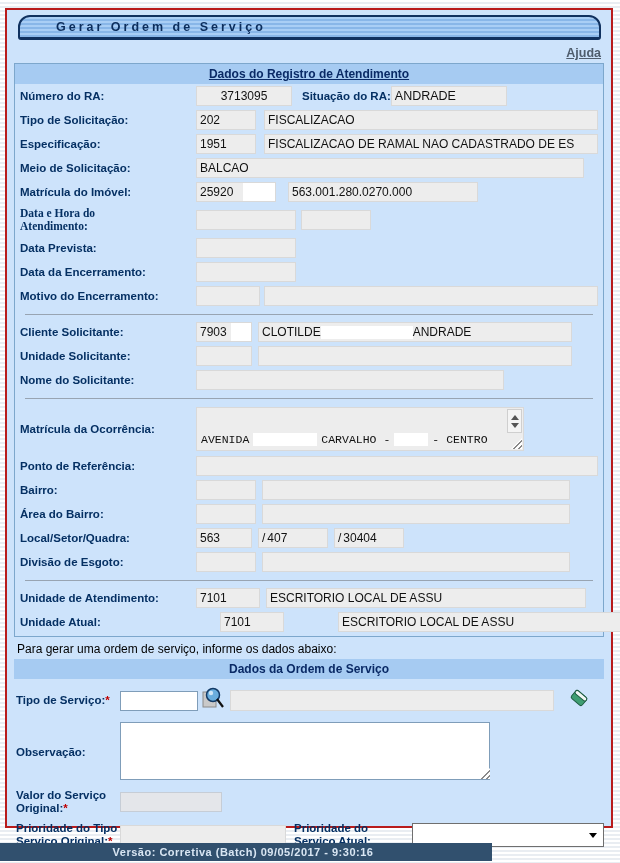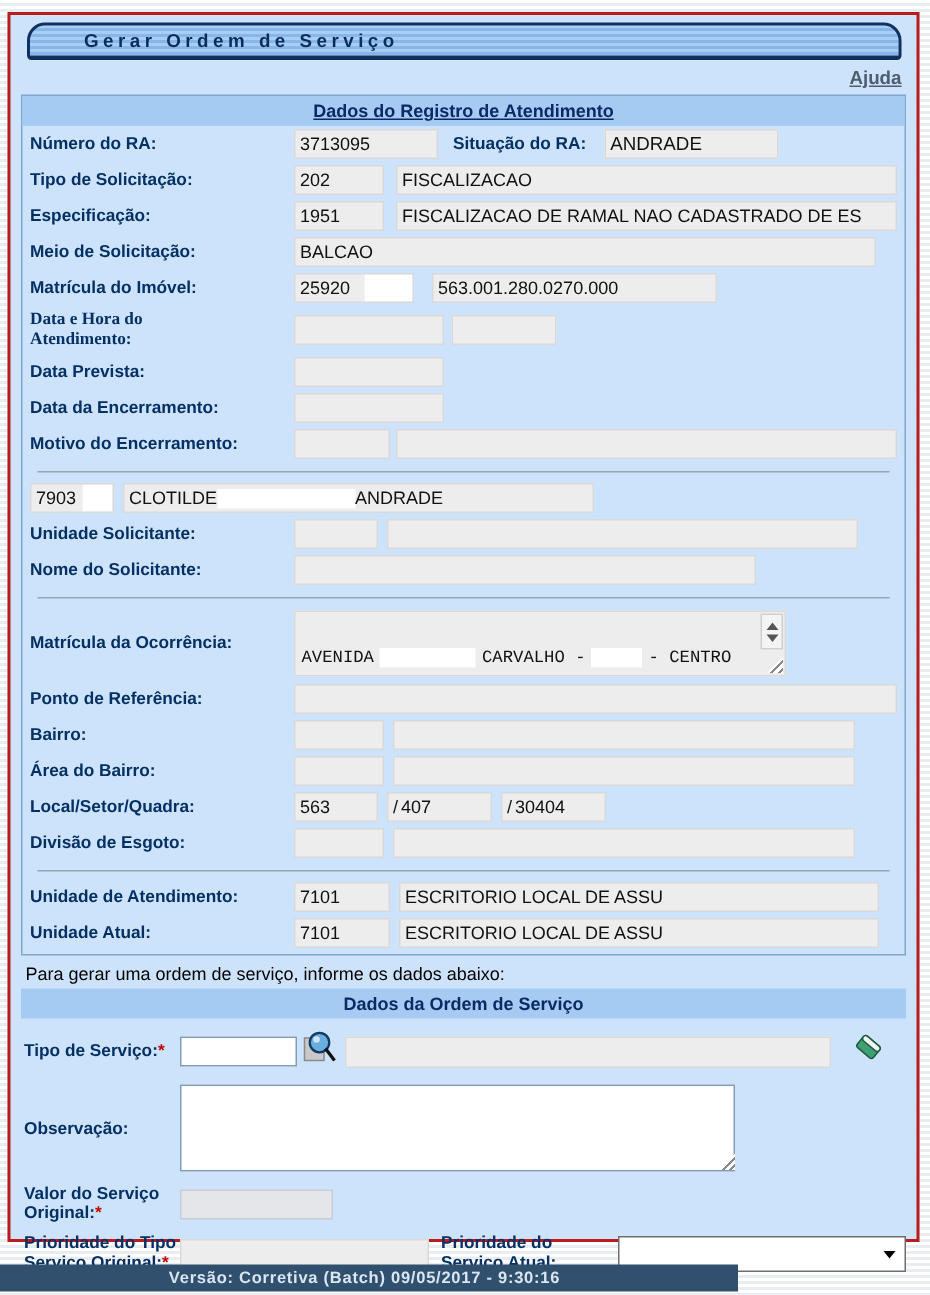--- a/index.html
+++ b/index.html
@@ -25,21 +25,21 @@
   .help-row{height:20px;text-align:right;padding:3px 10px 0 0;}
   .help-row a{color:#4f5d6d;font-size:12.5px;font-weight:bold;text-decoration:underline;cursor:pointer;}
   .panel{margin:0 7px;border:1px solid #7da7cc;background:#cde3fb;}
   .band{
     height:20px;background:#a6cbf2;display:flex;align-items:center;justify-content:center;
     color:#0a2a66;font-size:12px;font-weight:bold;
   }
   .band.u span{text-decoration:underline;}
   .row{display:flex;align-items:center;padding:2px 5px;min-height:19px;}
   .lbl{width:176px;flex:none;color:#053063;font-weight:bold;font-size:11.5px;line-height:13px;}
-  .inline-lbl{color:#053063;font-weight:bold;font-size:11.5px;margin:0 12px 0 10px;flex:none;}
+  .inline-lbl{color:#053063;font-weight:bold;font-size:11.5px;margin:0 0 0 10px;flex:none;}
   .fld{
     background:#ededed;border:1px solid #d9d9d9;height:16px;box-sizing:content-box;
     font-size:12px;line-height:16px;padding:1px 3px;color:#111;
     position:relative;white-space:nowrap;overflow:hidden;flex:none;
   }
   .fld.grow{flex:1;}
   .gap{width:8px;flex:none;}
   .redact{position:absolute;top:0;bottom:0;background:#ffffff;}
   .redact-i{display:inline-block;background:#ffffff;height:13px;vertical-align:middle;}
   hr.sep{border:none;border-top:1px solid #98a4b2;margin:6px 10px 5px 10px;}
@@ -96,21 +96,21 @@
     <a>Ajuda</a>
   </div>
 
   <div class="panel">
     <div class="band u">
       <span>Dados do Registro de Atendimento</span>
     </div>
 
     <div class="row">
       <div class="lbl">Número do RA:</div>
-      <div class="fld" style="width:88px;">3713095</div>
+      <div class="fld" style="width:88px;text-align:center;">3713095</div>
       <div class="inline-lbl">Situação do RA:</div>
       <div class="fld" style="width:108px;font-size:12.5px;">ANDRADE</div>
     </div>
 
     <div class="row">
       <div class="lbl">Tipo de Solicitação:</div>
       <div class="fld" style="width:52px;">202</div>
       <div class="gap"></div>
       <div class="fld grow">FISCALIZACAO</div>
     </div>
@@ -157,20 +157,21 @@
     <div class="row">
       <div class="lbl">Motivo do Encerramento:</div>
       <div class="fld" style="width:56px;"></div>
       <div class="gap" style="width:4px;"></div>
       <div class="fld grow"></div>
     </div>
 
     <hr class="sep">
 
     <div class="row">
+      <div class="lbl">Cliente Solicitante:</div>
       <div class="fld" style="width:48px;">
         <span>7903</span>
         <span class="redact" style="right:0;width:20px;"></span>
       </div>
       <div class="gap" style="width:6px;"></div>
       <div class="fld" style="width:306px;">
         <span>CLOTILDE</span><span class="redact-i" style="width:92px;"></span><span>ANDRADE</span>
       </div>
     </div>
 
@@ -239,21 +240,21 @@
 
     <hr class="sep">
 
     <div class="row">
       <div class="lbl">Unidade de Atendimento:</div>
       <div class="fld" style="width:56px;">7101</div>
       <div class="gap" style="width:6px;"></div>
       <div class="fld" style="width:312px;">ESCRITORIO LOCAL DE ASSU</div>
     </div>
 
-    <div class="row" style="padding-bottom:4px;">
+    <div class="row" style="padding-bottom:4px;gap:24px;">
       <div class="lbl">Unidade Atual:</div>
       <div class="fld" style="width:56px;">7101</div>
       <div class="gap" style="width:6px;"></div>
       <div class="fld" style="width:312px;">ESCRITORIO LOCAL DE ASSU</div>
     </div>
   </div>
 
   <div class="intro">Para gerar uma ordem de serviço, informe os dados abaixo:</div>
 
   <div class="band band2">

